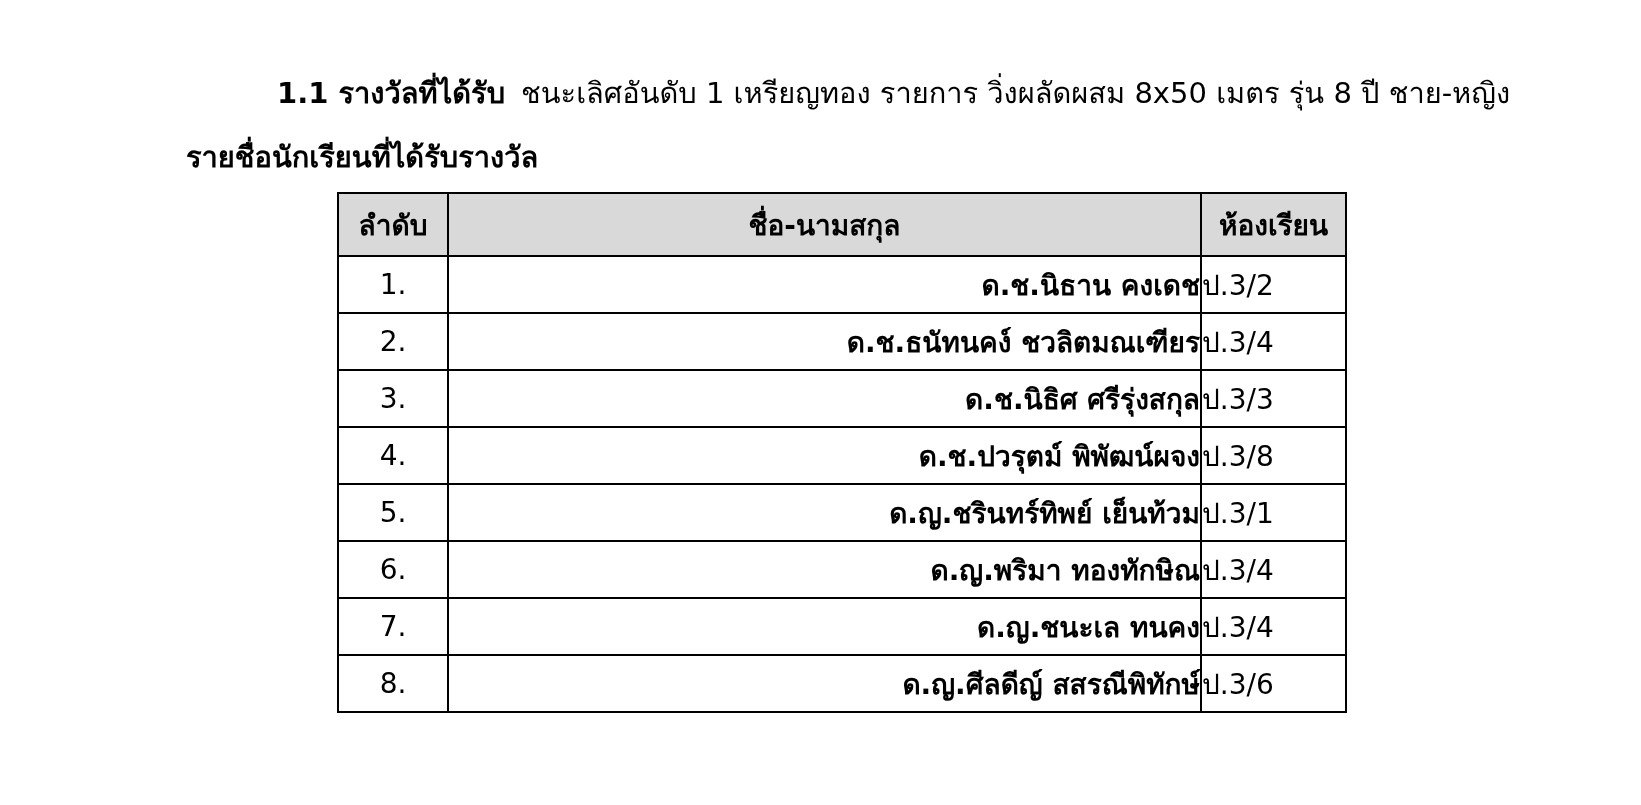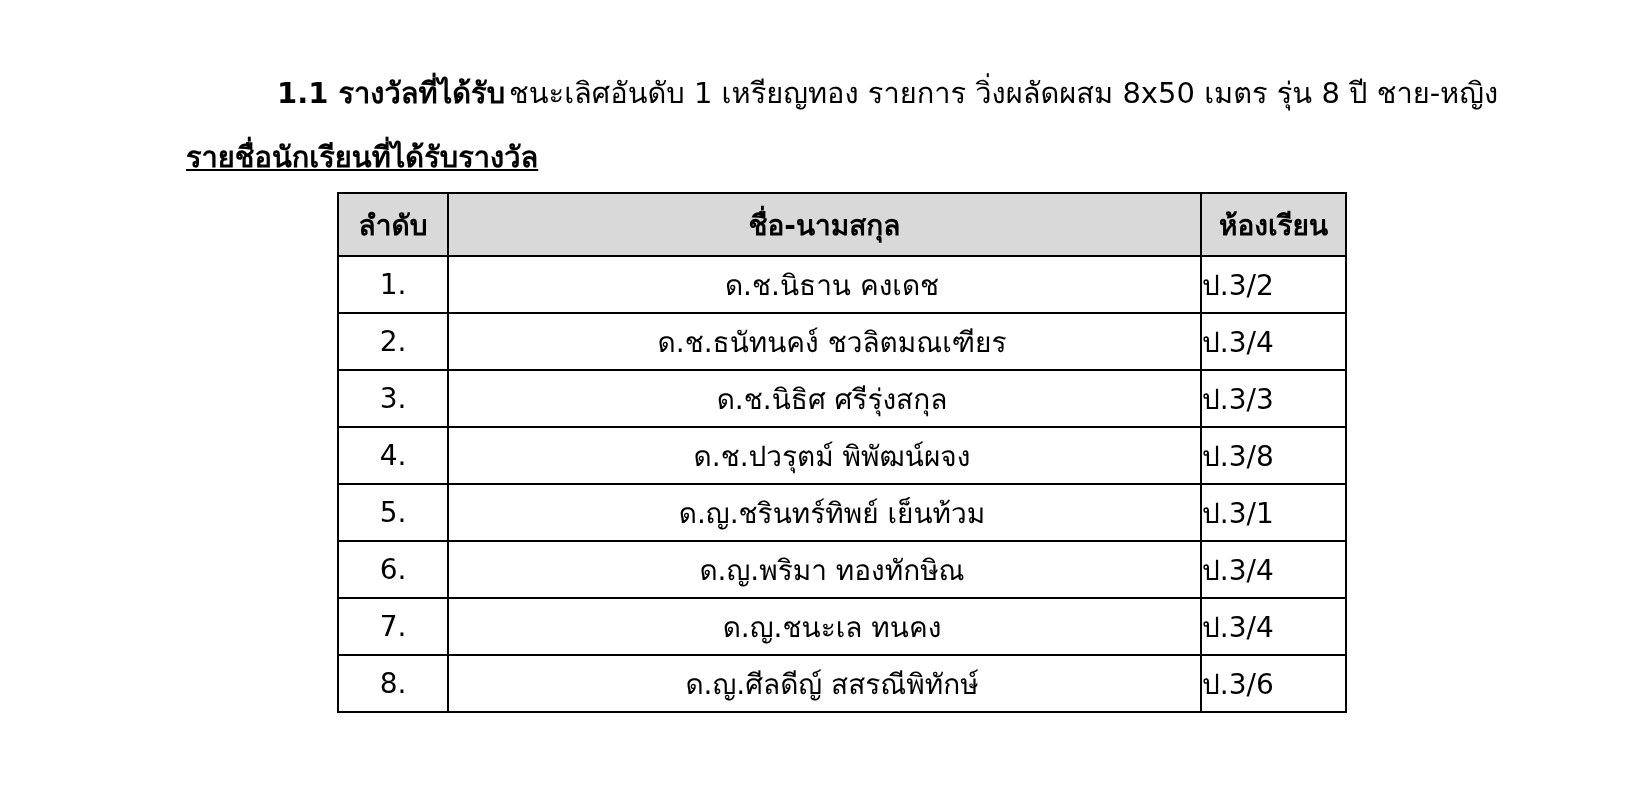--- a/index.html
+++ b/index.html
@@ -12,29 +12,28 @@
     overflow: hidden;
   }
   .heading {
     position: absolute;
     left: 277px; top: 74px;
     margin: 0;
     font-size: 29px;
     line-height: 1.35;
     white-space: nowrap;
   }
-  .heading .bold { font-weight: bold; margin-right: 4px; }
+  .heading .bold { font-weight: bold; margin-right: 16px; }
   .subheading {
     position: absolute;
     left: 186px; top: 134px;
     margin: 0;
     font-size: 29px;
     font-weight: bold;
     white-space: nowrap;
-    text-decoration: underline;
   }
   table.awards {
     position: absolute;
     left: 337px; top: 192px;
     width: 1008px;
     border-collapse: collapse;
     table-layout: fixed;
     font-size: 28px;
   }
   table.awards th, table.awards td {
@@ -47,21 +46,21 @@
     height: 61px;
     font-weight: bold;
     vertical-align: middle;
   }
   table.awards tbody td {
     height: 55px;
     vertical-align: middle;
     background: #ffffff;
   }
   .c-rank  { text-align: center; }
-  .c-name  { text-align: center; padding-left: 15px !important; }
+  .c-name  { text-align: right; padding-left: 15px !important; font-weight: bold; }
   .c-class { }
 </style>
 </head>
 <body>
 
 <div class="page">
 
   <p class="heading"><span class="bold">1.1 รางวัลที่ได้รับ</span><span>ชนะเลิศอันดับ 1 เหรียญทอง รายการ วิ่งผลัดผสม 8x50 เมตร รุ่น 8 ปี ชาย-หญิง</span></p>
 
   <p class="subheading">รายชื่อนักเรียนที่ได้รับรางวัล</p>

